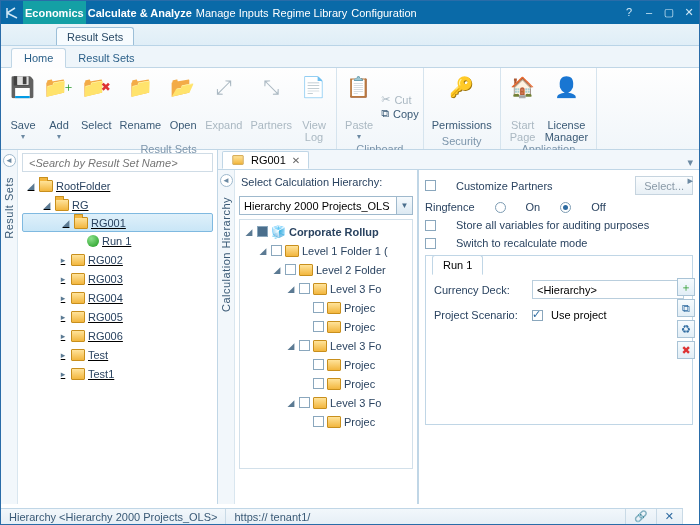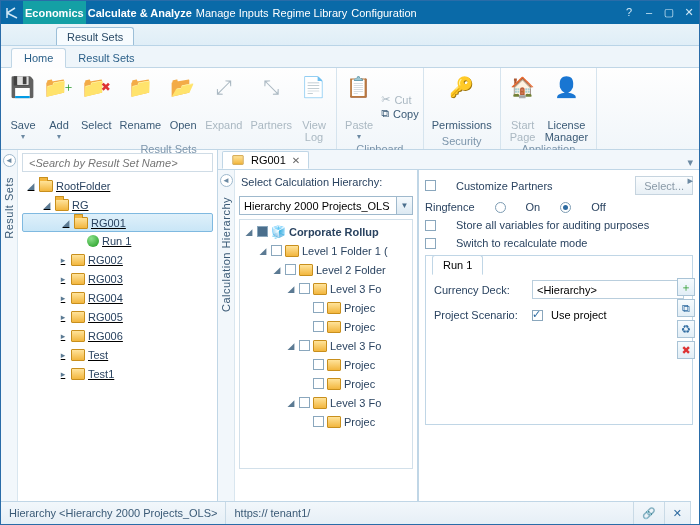--- a/index.html
+++ b/index.html
@@ -64,21 +64,21 @@
 .radio { width:11px;height:11px;border:1px solid #7d9cb3;border-radius:6px;display:inline-block;position:relative;background:#fff;}
 .radio.on::after{content:"";position:absolute;top:2px;left:2px;width:5px;height:5px;border-radius:3px;background:#2d6aa0;}
 .tabbox { border:1px solid #c0d6e6; margin-top:6px; height:170px; position:relative; }
 .tabbox .th { position:absolute; top:-1px; left:6px; padding:3px 10px; background:#fff; border:1px solid #c0d6e6; border-bottom:1px solid #fff; border-radius:3px 3px 0 0; }
 .tabbox .body { padding:24px 8px 8px 8px; }
 .frow { display:flex; align-items:center; gap:8px; margin-bottom:10px;}
 .frow label { width:90px; color:#2a4360;}
 .frow input[type=text] { flex:1; height:19px; border:1px solid #b9cedd; padding:2px 4px;}
 .sidebtns { position:absolute; right:4px; top:108px; display:flex; flex-direction:column; gap:3px;}
 .sidebtns span { width:18px;height:18px; border:1px solid #a9c3d6; background:linear-gradient(#f6fbfe,#e2eef6); display:flex;align-items:center;justify-content:center; font-size:11px;}
-.statusbar { position:absolute; bottom:0; left:0; right:8px; height:23px; background:linear-gradient(#f2f7fb,#e6eff6); border-top:1px solid #c0d6e6; display:flex; align-items:center; font-size:11px; color:#3a5a76;}
+.statusbar { position:absolute; bottom:0; left:0; right:16px; height:16px; background:linear-gradient(#f2f7fb,#e6eff6); border-top:1px solid #c0d6e6; display:flex; align-items:center; font-size:11px; color:#3a5a76;}
 .statusbar .cell { padding:0 8px; border-right:1px solid #c9dae6; height:100%; display:flex; align-items:center;}
 .spacer{flex:1}
 svg{display:block}
 </style>
 </head>
 <body>
 
 <div class="titlebar">
   <div class="logo">
     <svg width="14" height="14">

